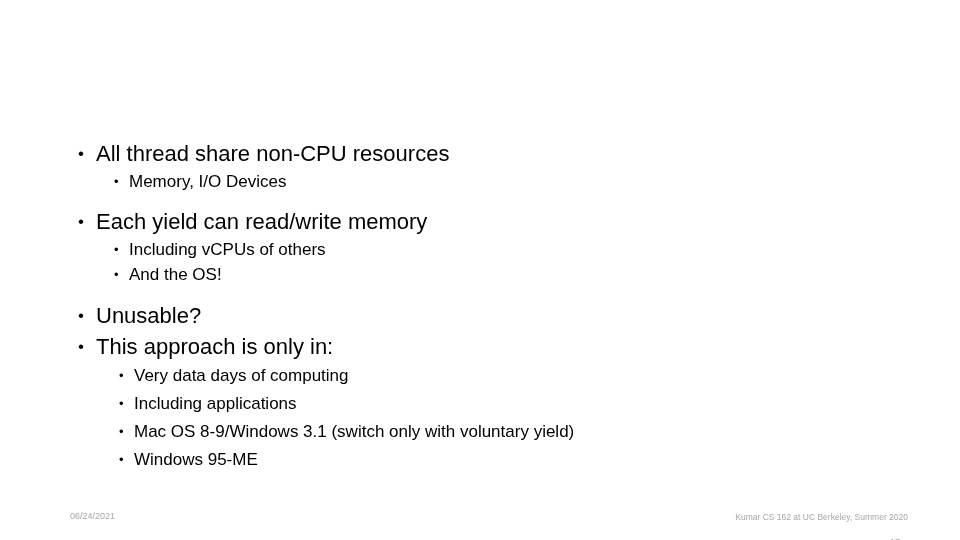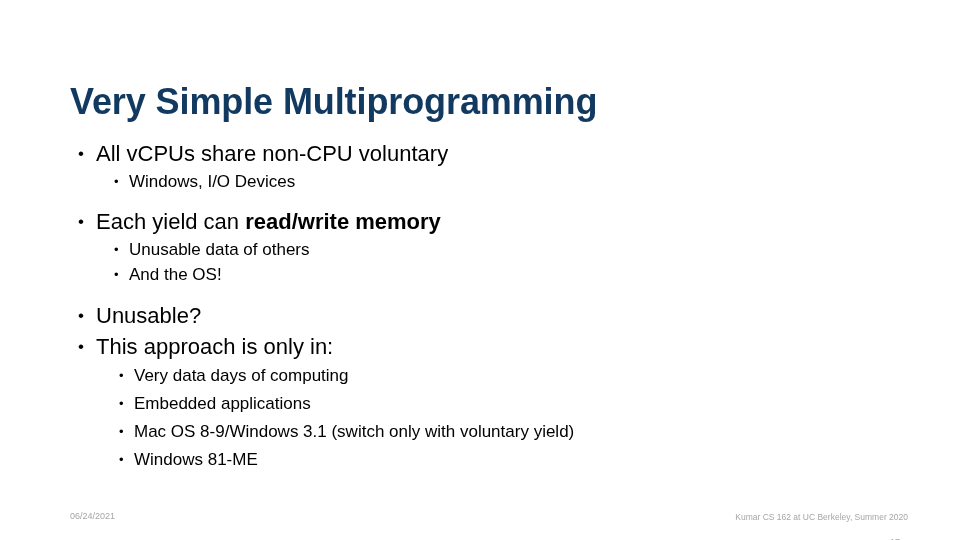--- a/index.html
+++ b/index.html
@@ -99,71 +99,70 @@
     font-size: 13px;
     line-height: 28px;
   }
 
   .group { margin: 0; }
   .group-gap-a { margin-top: 12px; }
   .group-gap-b { margin-top: 13px; }
   .group-gap-c { margin-top: 5px; }
 
   strong.bold-run {
-    font-weight: 700;
+    font-weight: 400;
   }
 
   
   .footer-text {
     position: absolute;
     bottom: 0;
     font-size: 9px;
     line-height: 12px;
     color: #A6A6A6;
     white-space: nowrap;
   }
   #footer-date   { left: 70px;  top: 510px; }
   #footer-center { left: 0; top: 511px; width: 888px; text-align: right; font-size: 8.5px; padding-left: 20px; }
   #footer-page   { left: 860px; top: 536px; width: 40px; text-align: right; }
 </style>
 </head>
 <body>
 
 <div id="slide">
 
-  <h1 id="slide-title">Very Simple Multiprogramming</h1>
 
   <div id="body-content">
 
     <div class="group">
       <ul class="lvl lvl1">
         <li class="item">
           <span class="bullet">•</span>
-          <span class="text">All vCPUs share non-CPU voluntary</span>
+          <span class="text">All thread share non-CPU resources</span>
         </li>
       </ul>
       <ul class="lvl lvl2 group-gap-c">
         <li class="item">
           <span class="bullet">•</span>
-          <span class="text">Windows, I/O Devices</span>
+          <span class="text">Memory, I/O Devices</span>
         </li>
       </ul>
     </div>
 
     <div class="group group-gap-a">
       <ul class="lvl lvl1">
         <li class="item">
           <span class="bullet">•</span>
           <span class="text"><span>Each yield can </span><strong class="bold-run">read/write memory</strong></span>
         </li>
       </ul>
       <ul class="lvl lvl2 group-gap-c">
         <li class="item">
           <span class="bullet">•</span>
-          <span class="text">Unusable data of others</span>
+          <span class="text">Including vCPUs of others</span>
         </li>
         <li class="item">
           <span class="bullet">•</span>
           <span class="text">And the OS!</span>
         </li>
       </ul>
     </div>
 
     <div class="group group-gap-b">
       <ul class="lvl lvl1">
@@ -176,29 +175,29 @@
           <span class="text">This approach is only in:</span>
         </li>
       </ul>
       <ul class="lvl lvl2deep group-gap-c">
         <li class="item">
           <span class="bullet">•</span>
           <span class="text">Very data days of computing</span>
         </li>
         <li class="item">
           <span class="bullet">•</span>
-          <span class="text">Embedded applications</span>
+          <span class="text">Including applications</span>
         </li>
         <li class="item">
           <span class="bullet">•</span>
           <span class="text">Mac OS 8-9/Windows 3.1 (switch only with voluntary yield)</span>
         </li>
         <li class="item">
           <span class="bullet">•</span>
-          <span class="text">Windows 81-ME</span>
+          <span class="text">Windows 95-ME</span>
         </li>
       </ul>
     </div>
 
   </div>
 
   <div class="footer-text" id="footer-date">06/24/2021</div>
 
   <div class="footer-text" id="footer-center">Kumar CS 162 at UC Berkeley, Summer 2020</div>
 

